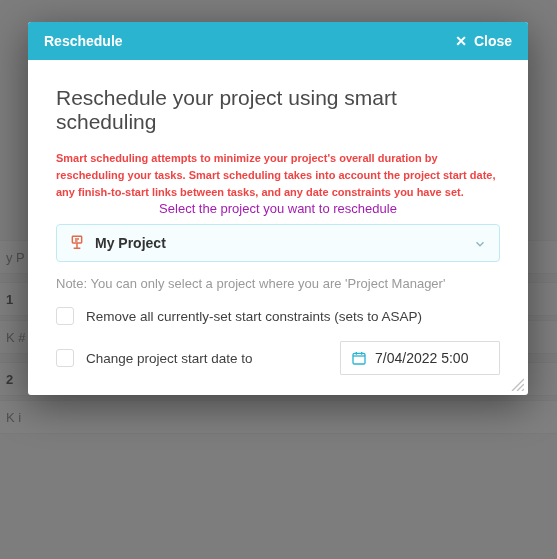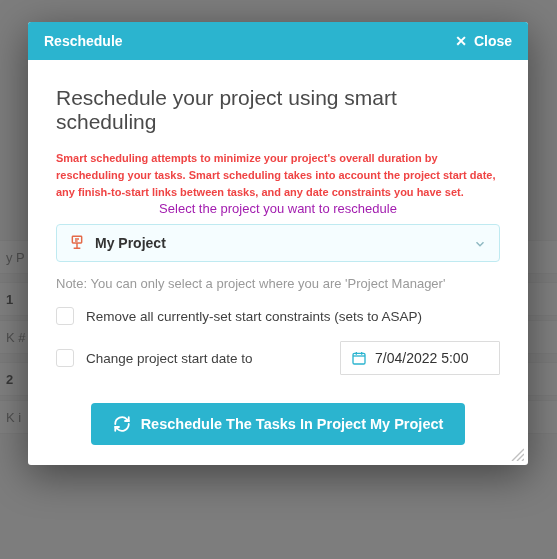--- a/index.html
+++ b/index.html
@@ -164,31 +164,20 @@
       <div class="date-input">
         <svg class="cal-icon" viewBox="0 0 24 24" fill="currentColor">
           <rect x="3" y="5" width="18" height="16" rx="2" fill="none" stroke="currentColor" stroke-width="2"></rect>
           <path d="M3 9h18" stroke="currentColor" stroke-width="2"></path>
           <path d="M8 3v4M16 3v4" stroke="currentColor" stroke-width="2"></path>
         </svg>
         <span>7/04/2022 5:00</span>
       </div>
     </div>
 
-    <div class="footer">
-      <button class="primary-btn">
-        <svg class="refresh-ic" viewBox="0 0 24 24" fill="none" stroke="#fff" stroke-width="2.4" stroke-linecap="round">
-          <path d="M3 12a9 9 0 0 1 15.5-6.3L21 8"></path>
-          <path d="M21 3v5h-5"></path>
-          <path d="M21 12a9 9 0 0 1-15.5 6.3L3 16"></path>
-          <path d="M3 21v-5h5"></path>
-        </svg>
-        <span>Reschedule The Tasks In Project My Project</span>
-      </button>
-    </div>
   </div>
 
   <div class="resize-handle">
     <svg width="14" height="14" viewBox="0 0 14 14">
         <path d="M2 14L14 2M7 14l7-7M12 14l2-2" stroke="#c0c0c0" stroke-width="1.4"></path>
       </svg>
   </div>
 </div>
 
 </body></html>

